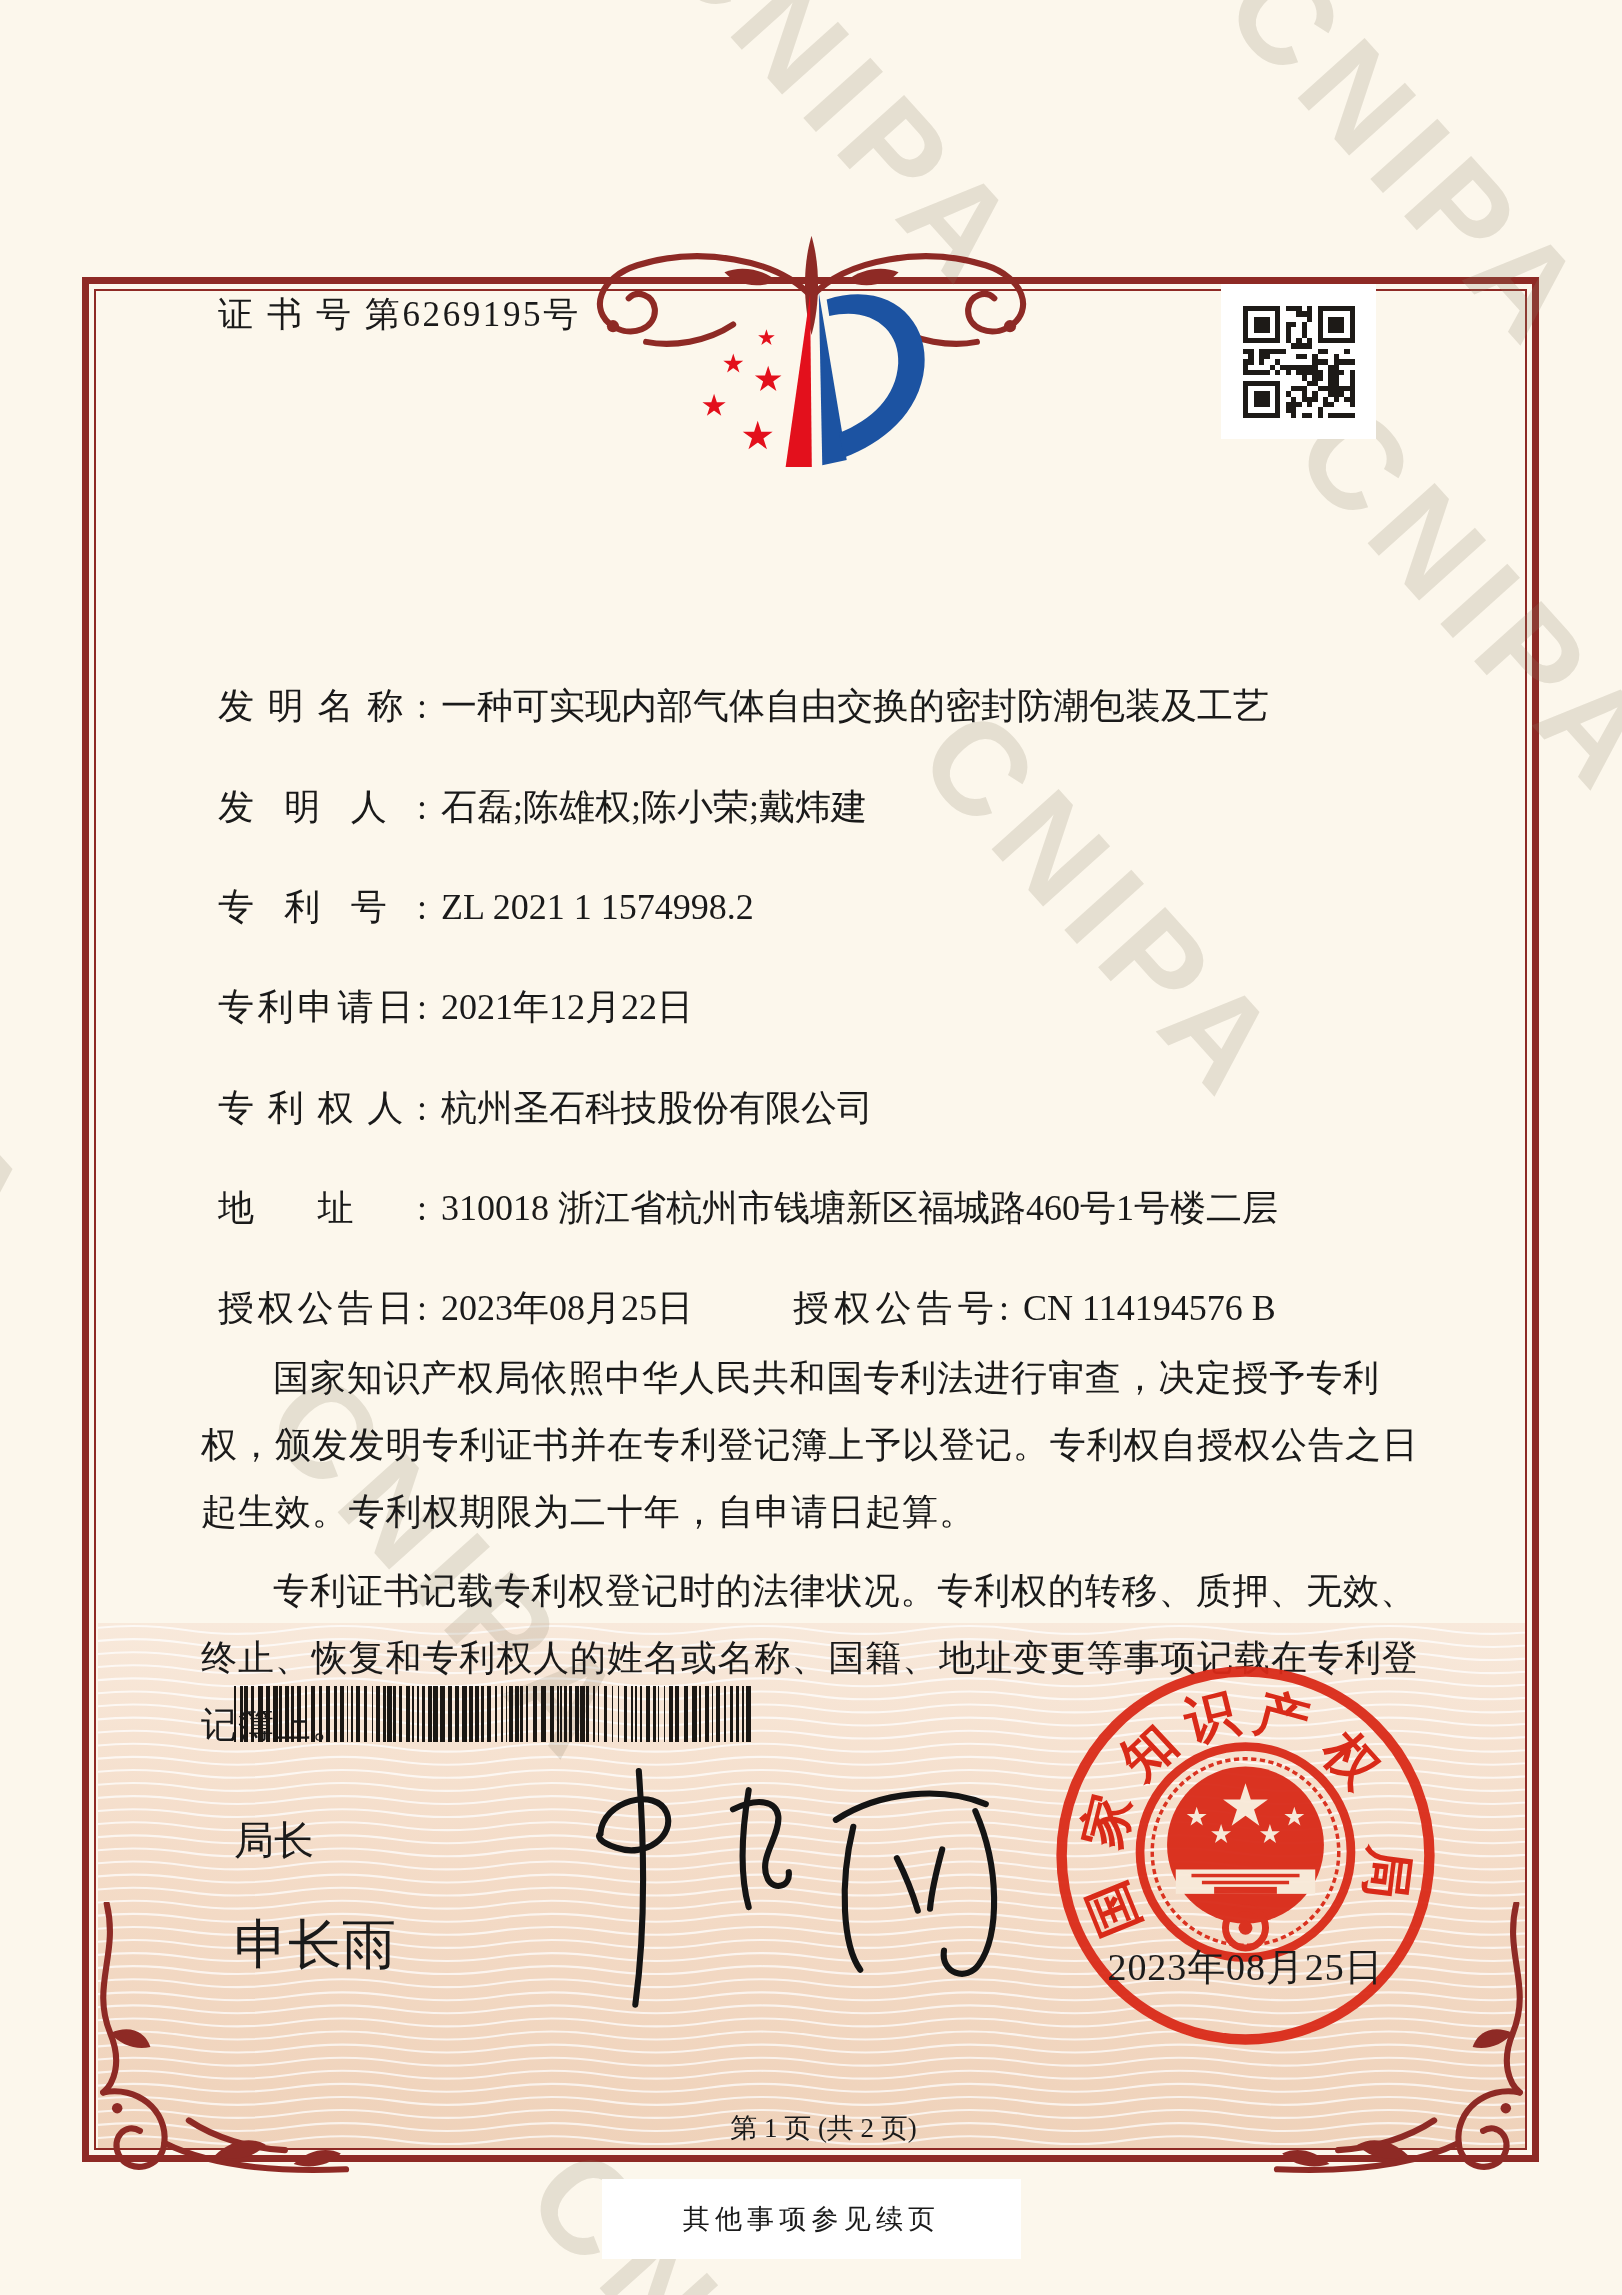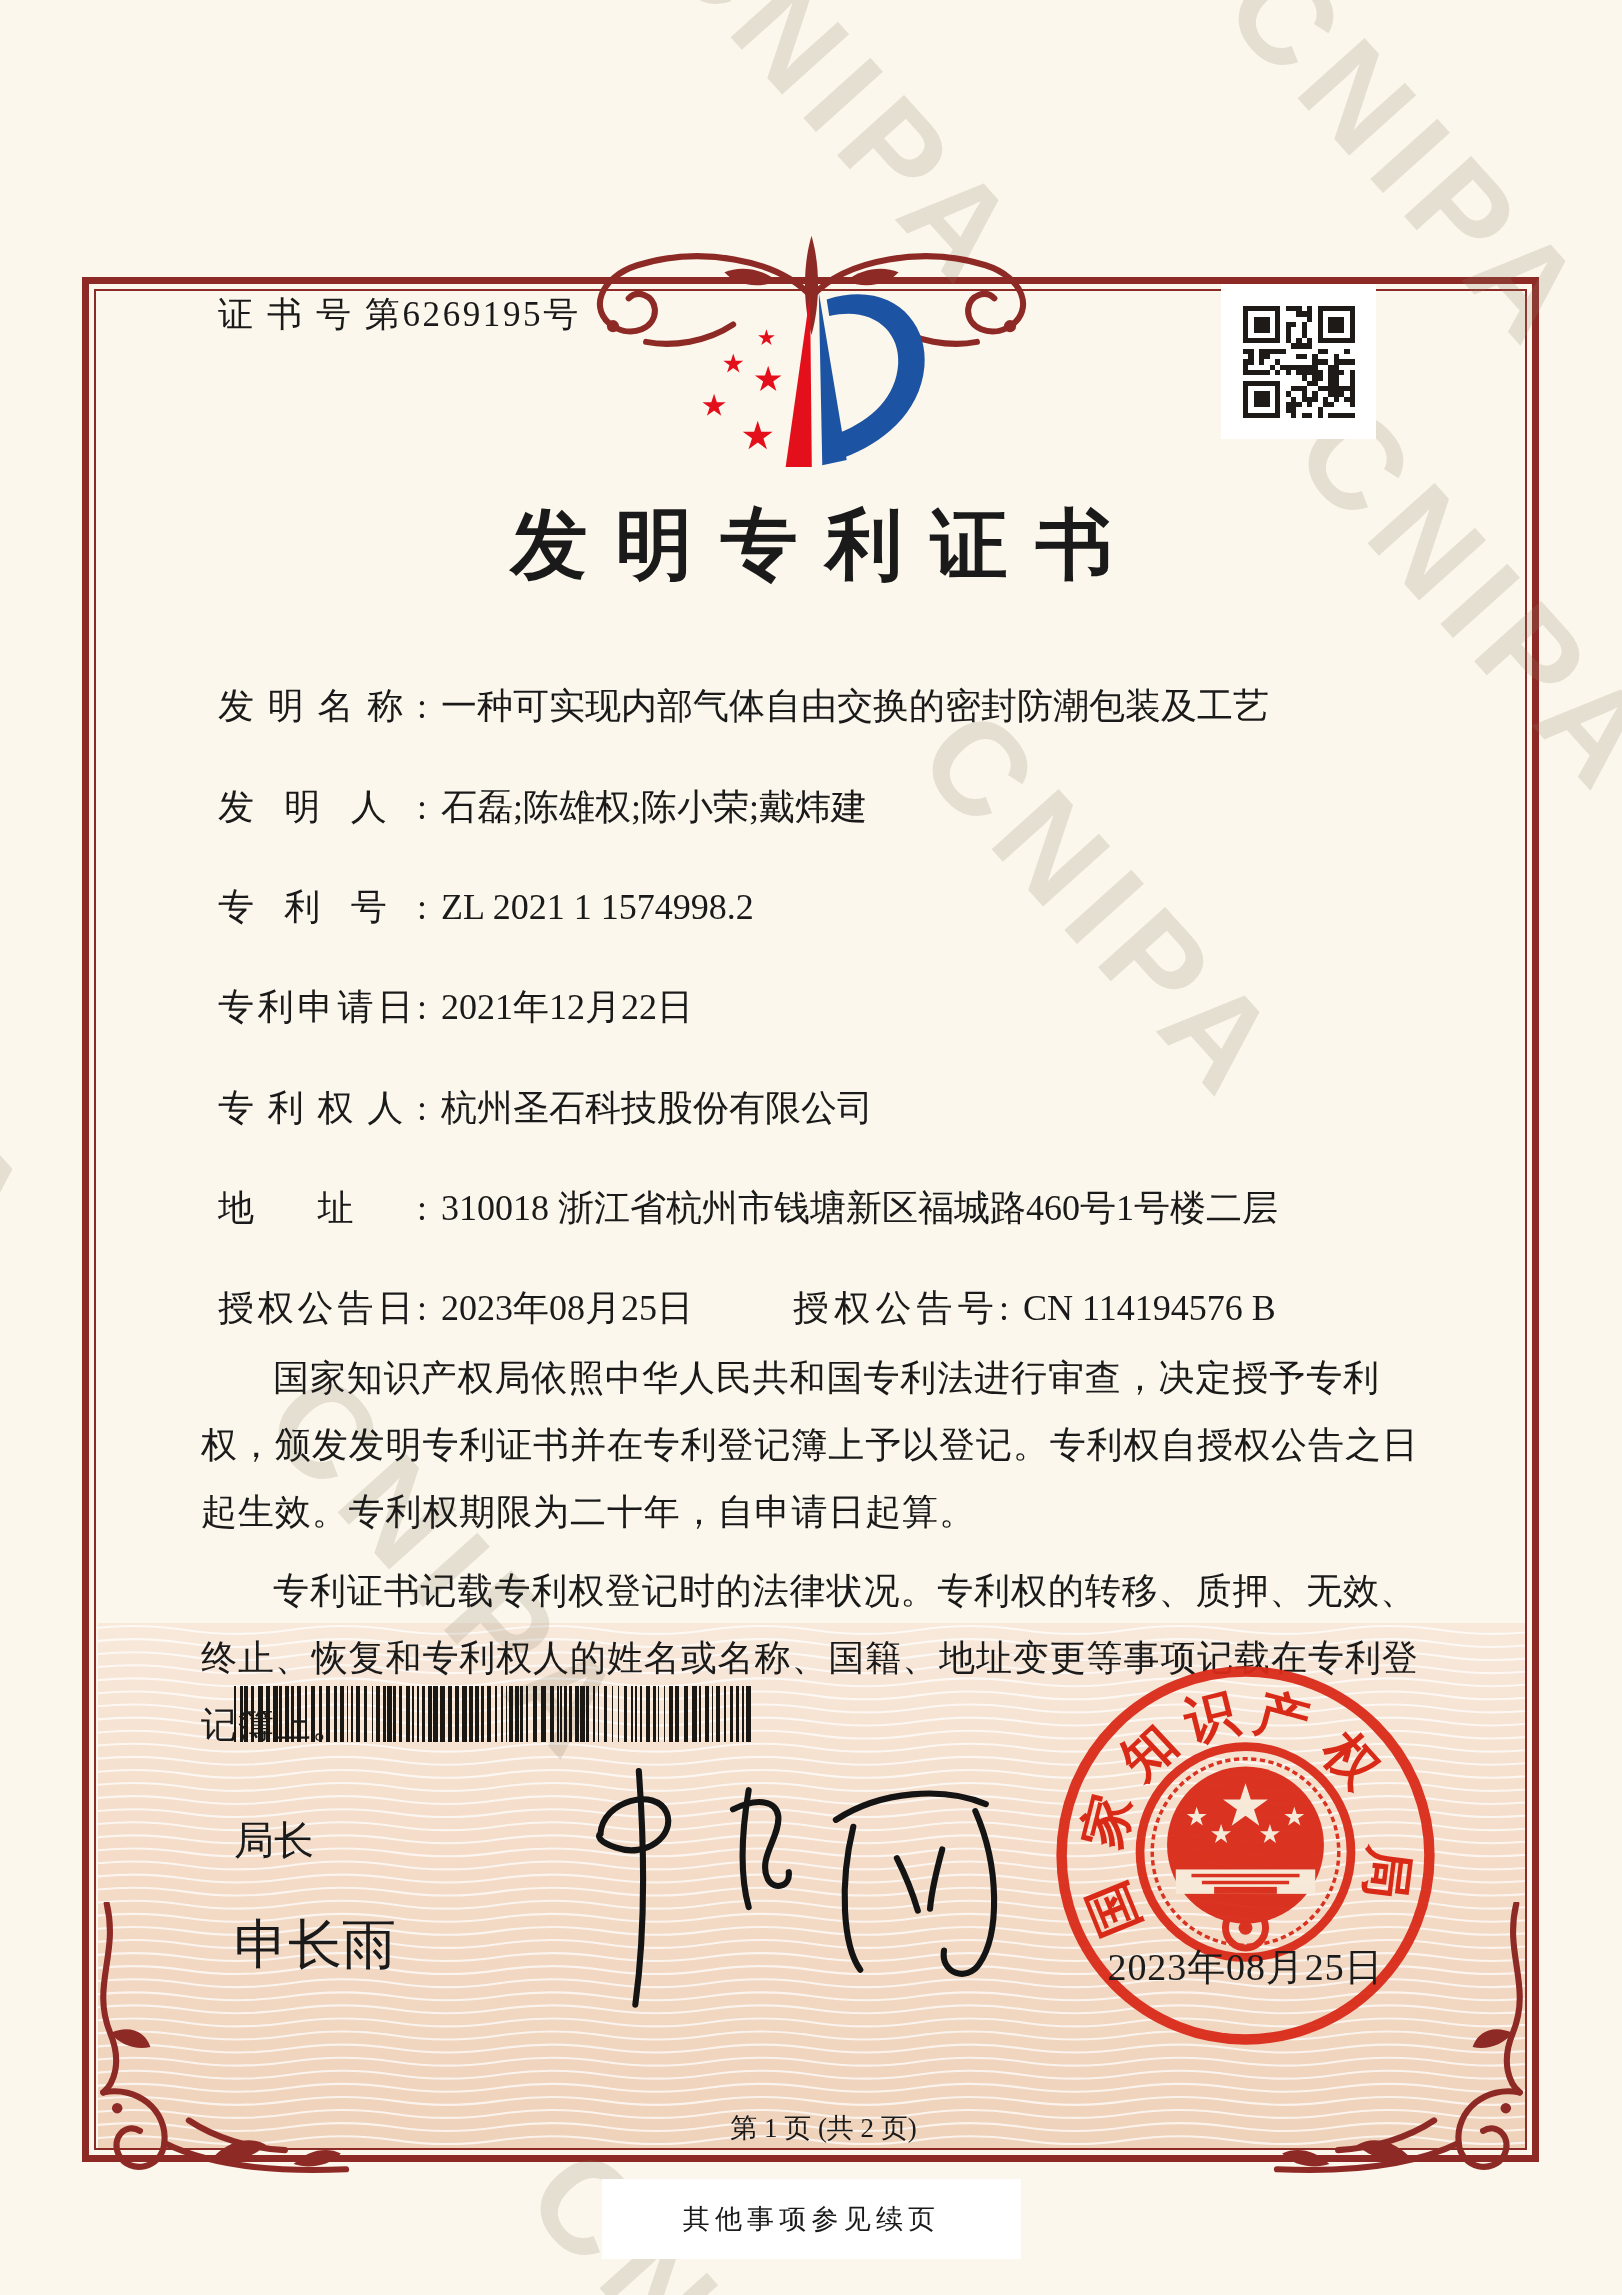--- a/index.html
+++ b/index.html
@@ -622,21 +622,20 @@
         <i class="d"></i>
         <i class=""></i>
         <i class="d"></i>
         <i class="d"></i>
         <i class="d"></i>
         <i class="d"></i>
         <i class="d"></i>
       </div>
     </div>
 
-  <div class="title">发明专利证书</div>
 
   <div class="row" style="top:783px">
     <span class="flabel">发明人:</span><span class="fval">石磊;陈雄权;陈小荣;戴炜建</span>
   </div>
   <div class="row" style="top:682px">
     <span class="flabel">发明名称:</span><span class="fval">一种可实现内部气体自由交换的密封防潮包装及工艺</span>
   </div>
   <div class="row" style="top:883px">
     <span class="flabel">专利号:</span><span class="fval">ZL 2021 1 1574998.2</span>
   </div>

